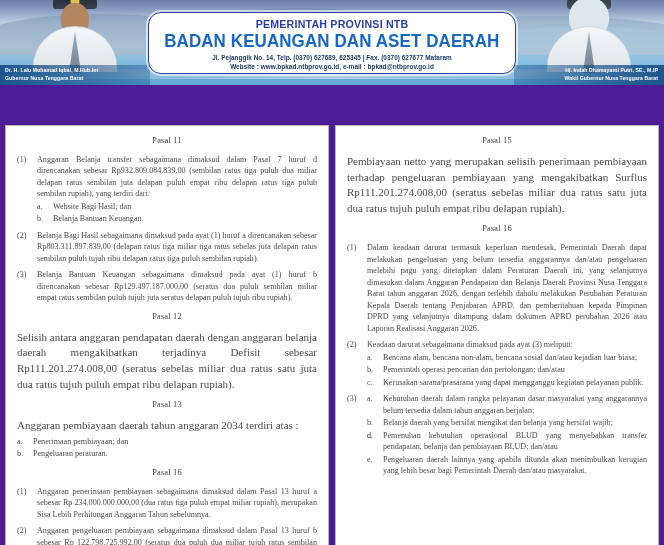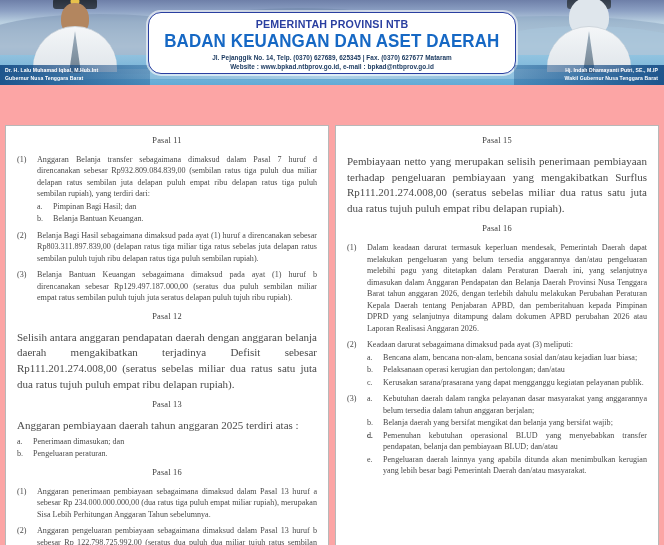--- a/index.html
+++ b/index.html
@@ -2,21 +2,21 @@
 <html><head>
 <meta charset="utf-8">
 <style>
   * { box-sizing: border-box; margin: 0; padding: 0; }
   html, body {
     width: 664px; height: 545px;
     background: #e9e9e9;
     font-family: "Liberation Serif", serif;
     overflow: hidden;
   }
-  .page { position: relative; width: 664px; height: 545px; background: #fca5a5; }
+  .page { position: relative; width: 664px; height: 545px; background: #4c1d95; }
 
   
   .banner {
     position: relative;
     width: 664px; height: 85px;
     overflow: hidden;
     background:
       linear-gradient(to bottom,
         #6e7fa8 0%, #8a9ec2 12%, #b9cfe0 26%,
         #cfe3ee 40%, #dff0f6 55%, #c8e2f0 70%,
@@ -231,21 +231,21 @@
 
       <div class="pasal-title">Pasal 11</div>
 
       <ol class="num">
         <li>
           <span class="mk">(1)</span>
           <span>Anggaran Belanja transfer sebagaimana dimaksud dalam Pasal 7 huruf d direncanakan sebesar Rp932.809.084.839,00 (sembilan ratus tiga puluh dua miliar delapan ratus sembilan juta delapan puluh empat ribu delapan ratus tiga puluh sembilan rupiah), yang terdiri dari:</span>
           <ol class="alpha">
             <li class="nojust">
               <span class="mk">a.</span>
-              <span>Pimpinan Bagi Hasil; dan</span>
+              <span>Website Bagi Hasil; dan</span>
             </li>
             <li class="nojust">
               <span class="mk">b.</span>
               <span>Belanja Bantuan Keuangan.</span>
             </li>
           </ol>
         </li>
         <li>
           <span class="mk">(2)</span>
           <span>Belanja Bagi Hasil sebagaimana dimaksud pada ayat (1) huruf a direncanakan sebesar Rp803.311.897.839,00 (delapan ratus tiga miliar tiga ratus sebelas juta delapan ratus sembilan puluh tujuh ribu delapan ratus tiga puluh sembilan rupiah).</span>
@@ -253,25 +253,25 @@
         <li>
           <span class="mk">(3)</span>
           <span>Belanja Bantuan Keuangan sebagaimana dimaksud pada ayat (1) huruf b direncanakan sebesar Rp129.497.187.000,00 (seratus dua puluh sembilan miliar empat ratus sembilan puluh tujuh juta seratus delapan puluh tujuh ribu rupiah).</span>
         </li>
       </ol>
 
       <div class="pasal-title tight">Pasal 12</div>
       <p class="body">Selisih antara anggaran pendapatan daerah dengan anggaran belanja daerah mengakibatkan terjadinya Defisit sebesar Rp111.201.274.008,00 (seratus sebelas miliar dua ratus satu juta dua ratus tujuh puluh empat ribu delapan rupiah).</p>
 
       <div class="pasal-title tight">Pasal 13</div>
-      <p class="body" style="margin-bottom:2px;">Anggaran pembiayaan daerah tahun anggaran 2025 terdiri atas :</p>
+      <p class="body" style="margin-bottom:2px;">Anggaran pembiayaan daerah tahun anggaran 2034 terdiri atas :</p>
       <ol class="alpha" style="margin-bottom:6px;">
         <li class="nojust">
           <span class="mk">a.</span>
-          <span>Penerimaan dimasukan; dan</span>
+          <span>Penerimaan pembiayaan; dan</span>
         </li>
         <li class="nojust">
           <span class="mk">b.</span>
           <span>Pengeluaran peraturan.</span>
         </li>
       </ol>
 
       <div class="pasal-title tight">Pasal 16</div>
       <ol class="num">
         <li>
@@ -301,21 +301,21 @@
         <li>
           <span class="mk">(2)</span>
           <span>Keadaan darurat sebagaimana dimaksud pada ayat (3) meliputi:</span>
           <ol class="alpha sub-indent">
             <li>
               <span class="mk">a.</span>
               <span>Bencana alam, bencana non-alam, bencana sosial dan/atau kejadian luar biasa;</span>
             </li>
             <li class="nojust">
               <span class="mk">b.</span>
-              <span>Pelaksanaan operasi kerugian dan pertolongan; dan/atau</span>
+              <span>Pemerintah operasi pencarian dan pertolongan; dan/atau</span>
             </li>
             <li>
               <span class="mk">c.</span>
               <span>Kerusakan sarana/prasarana yang dapat mengganggu kegiatan pelayanan publik.</span>
             </li>
           </ol>
         </li>
 
         <li>
           <span class="mk">(3)</span>

